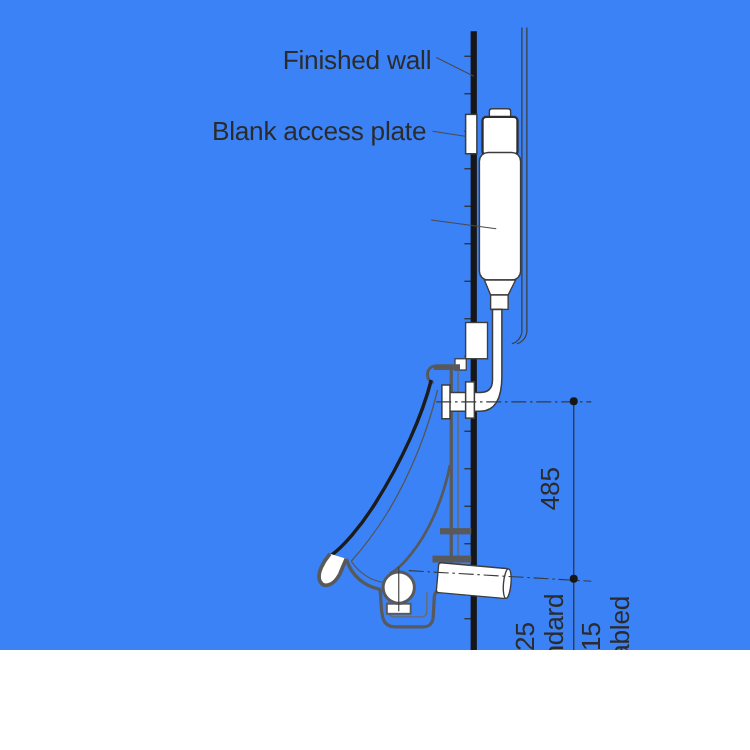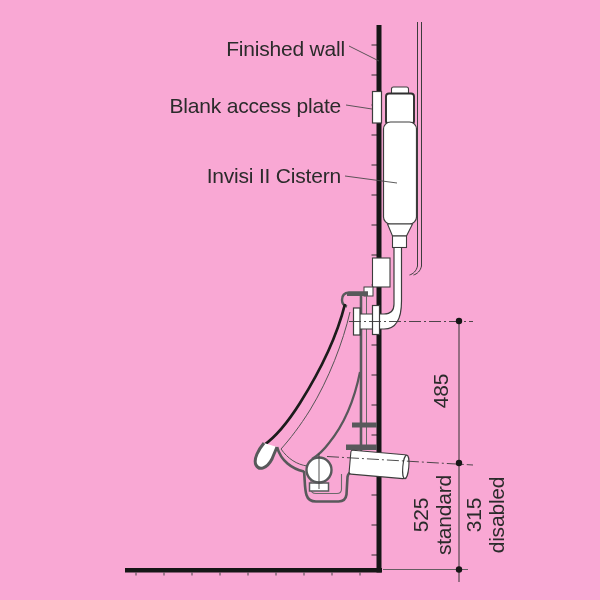--- a/index.html
+++ b/index.html
@@ -1,17 +1,17 @@
 <!DOCTYPE html>
 <html><head>
 <meta charset="utf-8">
 <style>
   html,body{margin:0;padding:0;background:#ffffff;}
   #stage{
-    position:relative;width:600px;height:600px;background:#f9a8d4;overflow:hidden;
+    position:relative;width:600px;height:520px;background:#3b82f6;overflow:hidden;
     font-family:"Liberation Sans","DejaVu Sans",sans-serif;
   }
   #drawing{position:absolute;left:0;top:0;}
   .lbl{
     position:absolute;font-size:21px;line-height:24px;font-weight:300;
     color:#2b2b2b;white-space:nowrap;letter-spacing:-0.2px;
   }
   .lbl.right{text-align:right;}
   .dim{
     position:absolute;font-size:21px;line-height:23px;font-weight:300;
@@ -127,21 +127,20 @@
       <line x1="349" y1="46" x2="379" y2="61"></line>
       <line x1="346" y1="105" x2="372" y2="109"></line>
       <line x1="345" y1="176" x2="397" y2="183"></line>
     </g>
   </svg>
 
   <div class="lbl right" style="right:255px;top:37px;">Finished wall</div>
 
   <div class="lbl right" style="right:259px;top:94px;">Blank access plate</div>
 
-  <div class="lbl right" style="right:259px;top:164px;">Invisi II Cistern</div>
 
 
   <div class="dim" style="left:411px;top:379px;width:60px;height:24px;">485</div>
 
   <div class="dim" style="left:384px;top:492px;width:96px;height:46px;">
     <div>525</div>
     <div>standard</div>
   </div>
 
   <div class="dim" style="left:437px;top:492px;width:96px;height:46px;">

